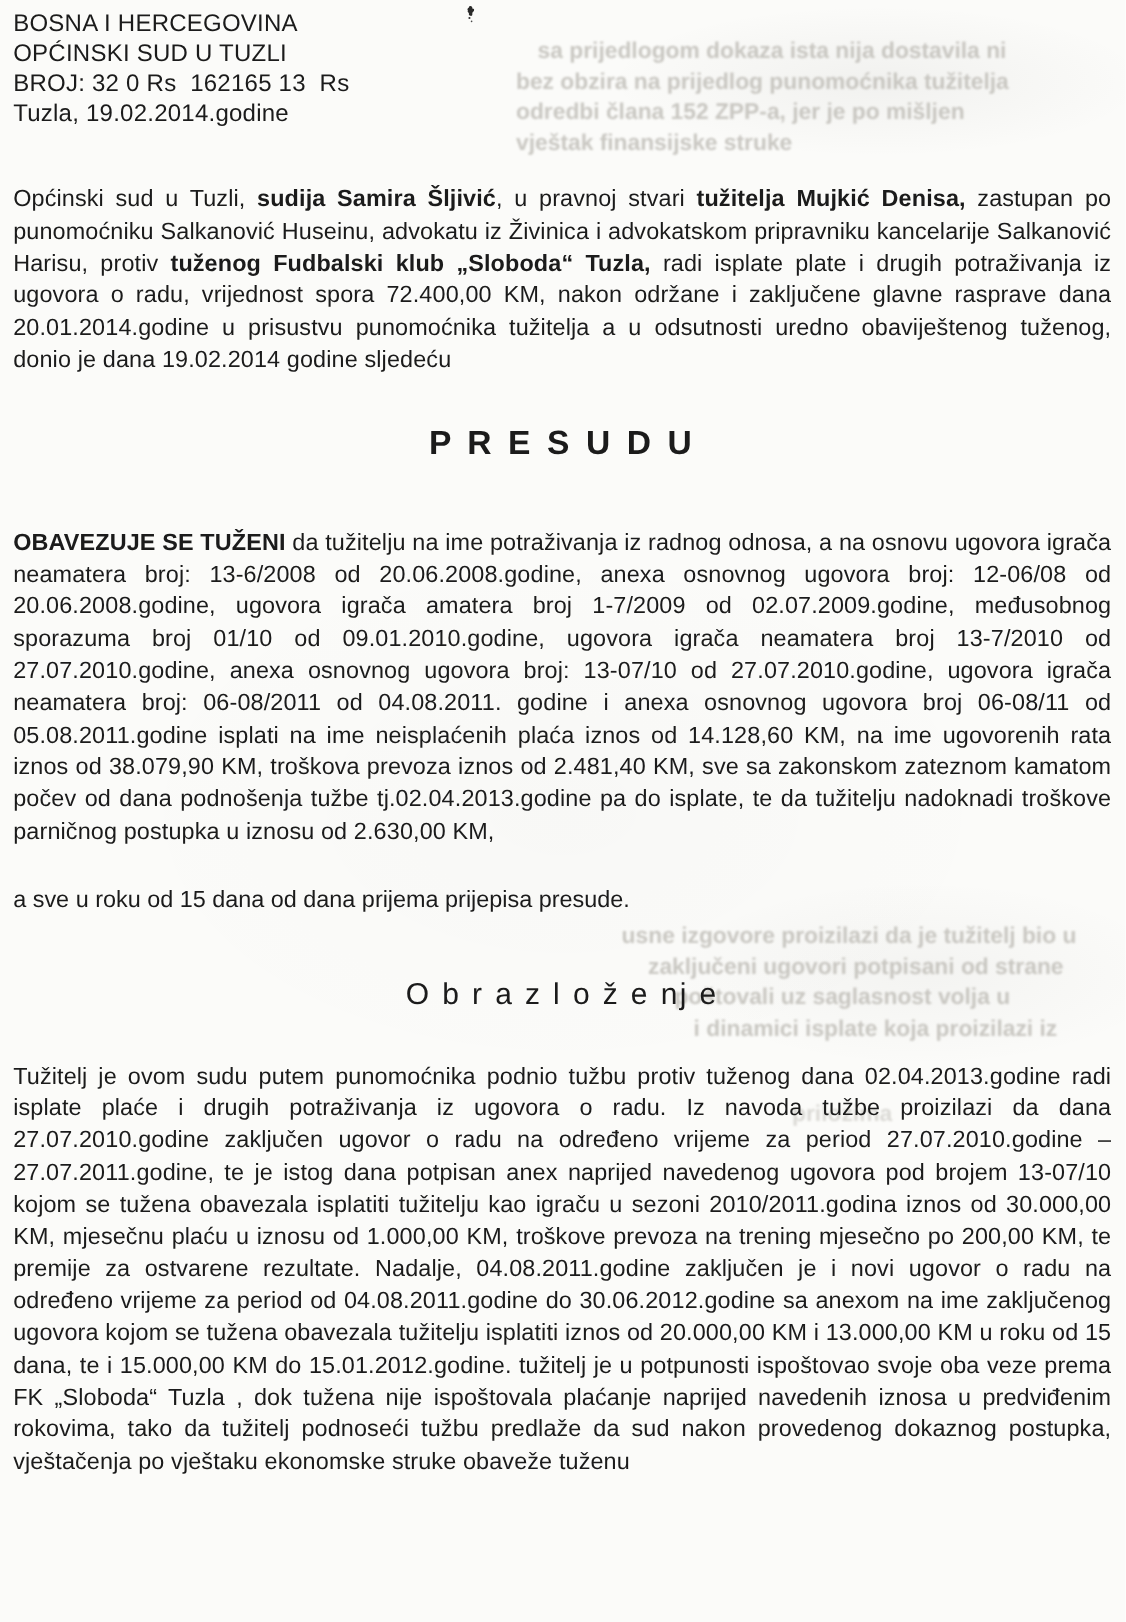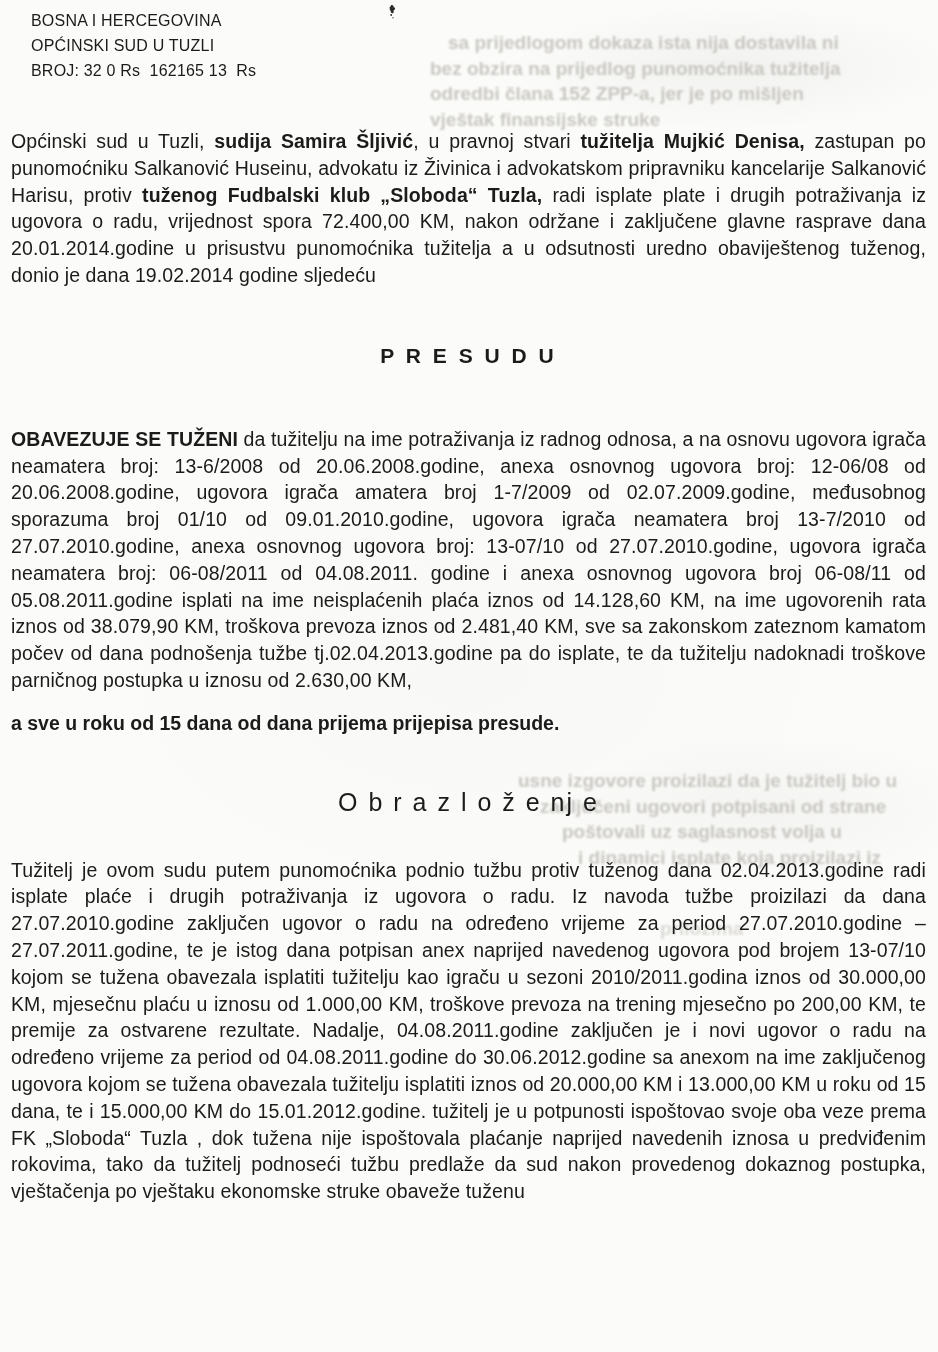--- a/index.html
+++ b/index.html
@@ -14,44 +14,43 @@
     overflow: hidden;
     color: #1b1b1b;
     background:
       radial-gradient(ellipse 320px 90px at 78% 5%, rgba(60,60,55,0.05), transparent 70%),
       radial-gradient(ellipse 300px 110px at 82% 60%, rgba(60,60,55,0.04), transparent 70%),
       radial-gradient(ellipse 500px 300px at 50% 50%, rgba(0,0,0,0.012), transparent 80%),
       #fbfbf9;
   }
   .content { position: relative; padding: 8px 12px 0 11px; z-index: 2; }
   .header-line {
-    font-size: 16px; line-height: 25px;
+    font-size: 20px; line-height: 25px;
     white-space: pre;
     letter-spacing: 0.2px;
-    margin-left: 20px;
   }
   p { margin: 0; }
   .para {
     font-size: 19.5px; line-height: 26.8px;
     text-align: justify;
     letter-spacing: 0.1px;
   }
   .b { font-weight: bold; }
   .intro { margin-top: 45px; }
   .h-presuda {
-    margin-top: 52px;
+    margin-top: 40px;
     text-align: center;
     font-weight: bold;
-    font-size: 21px; line-height: 30px;
+    font-size: 28px; line-height: 30px;
     letter-spacing: 3px;
   }
   .operative { margin-top: 55px; }
   .deadline {
-    margin-top: 16px;
-    font-size: 19.5px; line-height: 26.8px; font-weight: bold;
+    margin-top: 30px;
+    font-size: 19.5px; line-height: 26.8px;
   }
   .h-obraz {
     margin-top: 50px;
     text-align: center;
     font-weight: normal;
     font-size: 25px; line-height: 30px;
     letter-spacing: 2px;
   }
   .reasoning { margin-top: 40px; }
 
@@ -106,20 +105,21 @@
   <div class="bleed bleed-obr">
     <div>prilozima</div>
   </div>
 
   <div class="content">
 
     <header>
       <div class="header-line">BOSNA I HERCEGOVINA</div>
       <div class="header-line">OPĆINSKI SUD U TUZLI</div>
       <div class="header-line">BROJ: 32 0 Rs  162165 13  Rs</div>
+      <div class="header-line">Tuzla, 19.02.2014.godine</div>
     </header>
 
     <p class="para intro"><span>Općinski sud u Tuzli, </span><span class="b">sudija Samira Šljivić</span><span>, u pravnoj stvari </span><span class="b">tužitelja Mujkić Denisa,</span><span> zastupan po punomoćniku Salkanović Huseinu, advokatu iz Živinica i advokatskom pripravniku kancelarije Salkanović Harisu, protiv </span><span class="b">tuženog Fudbalski klub „Sloboda“ Tuzla,</span><span> radi isplate plate i drugih potraživanja iz ugovora o radu, vrijednost spora 72.400,00 KM, nakon održane i zaključene glavne rasprave dana 20.01.2014.godine u prisustvu punomoćnika tužitelja a u odsutnosti uredno obaviještenog tuženog, donio je dana 19.02.2014 godine sljedeću</span></p>
 
     <p class="h-presuda">P R E S U D U</p>
 
     <p class="para operative"><span class="b">OBAVEZUJE SE TUŽENI</span><span> da tužitelju na ime potraživanja iz radnog odnosa, a na osnovu ugovora igrača neamatera broj: 13-6/2008 od 20.06.2008.godine, anexa osnovnog ugovora broj: 12-06/08 od 20.06.2008.godine, ugovora igrača amatera broj 1-7/2009 od 02.07.2009.godine, međusobnog sporazuma broj 01/10 od 09.01.2010.godine, ugovora igrača neamatera broj 13-7/2010 od 27.07.2010.godine, anexa osnovnog ugovora broj: 13-07/10 od 27.07.2010.godine, ugovora igrača neamatera broj: 06-08/2011 od 04.08.2011. godine i anexa osnovnog ugovora broj 06-08/11 od 05.08.2011.godine isplati na ime neisplaćenih plaća iznos od 14.128,60 KM, na ime ugovorenih rata iznos od 38.079,90 KM, troškova prevoza iznos od 2.481,40 KM, sve sa zakonskom zateznom kamatom počev od dana podnošenja tužbe tj.02.04.2013.godine pa do isplate, te da tužitelju nadoknadi troškove parničnog postupka u iznosu od 2.630,00 KM,</span></p>
 
     <p class="deadline">a sve u roku od 15 dana od dana prijema prijepisa presude.</p>
 

